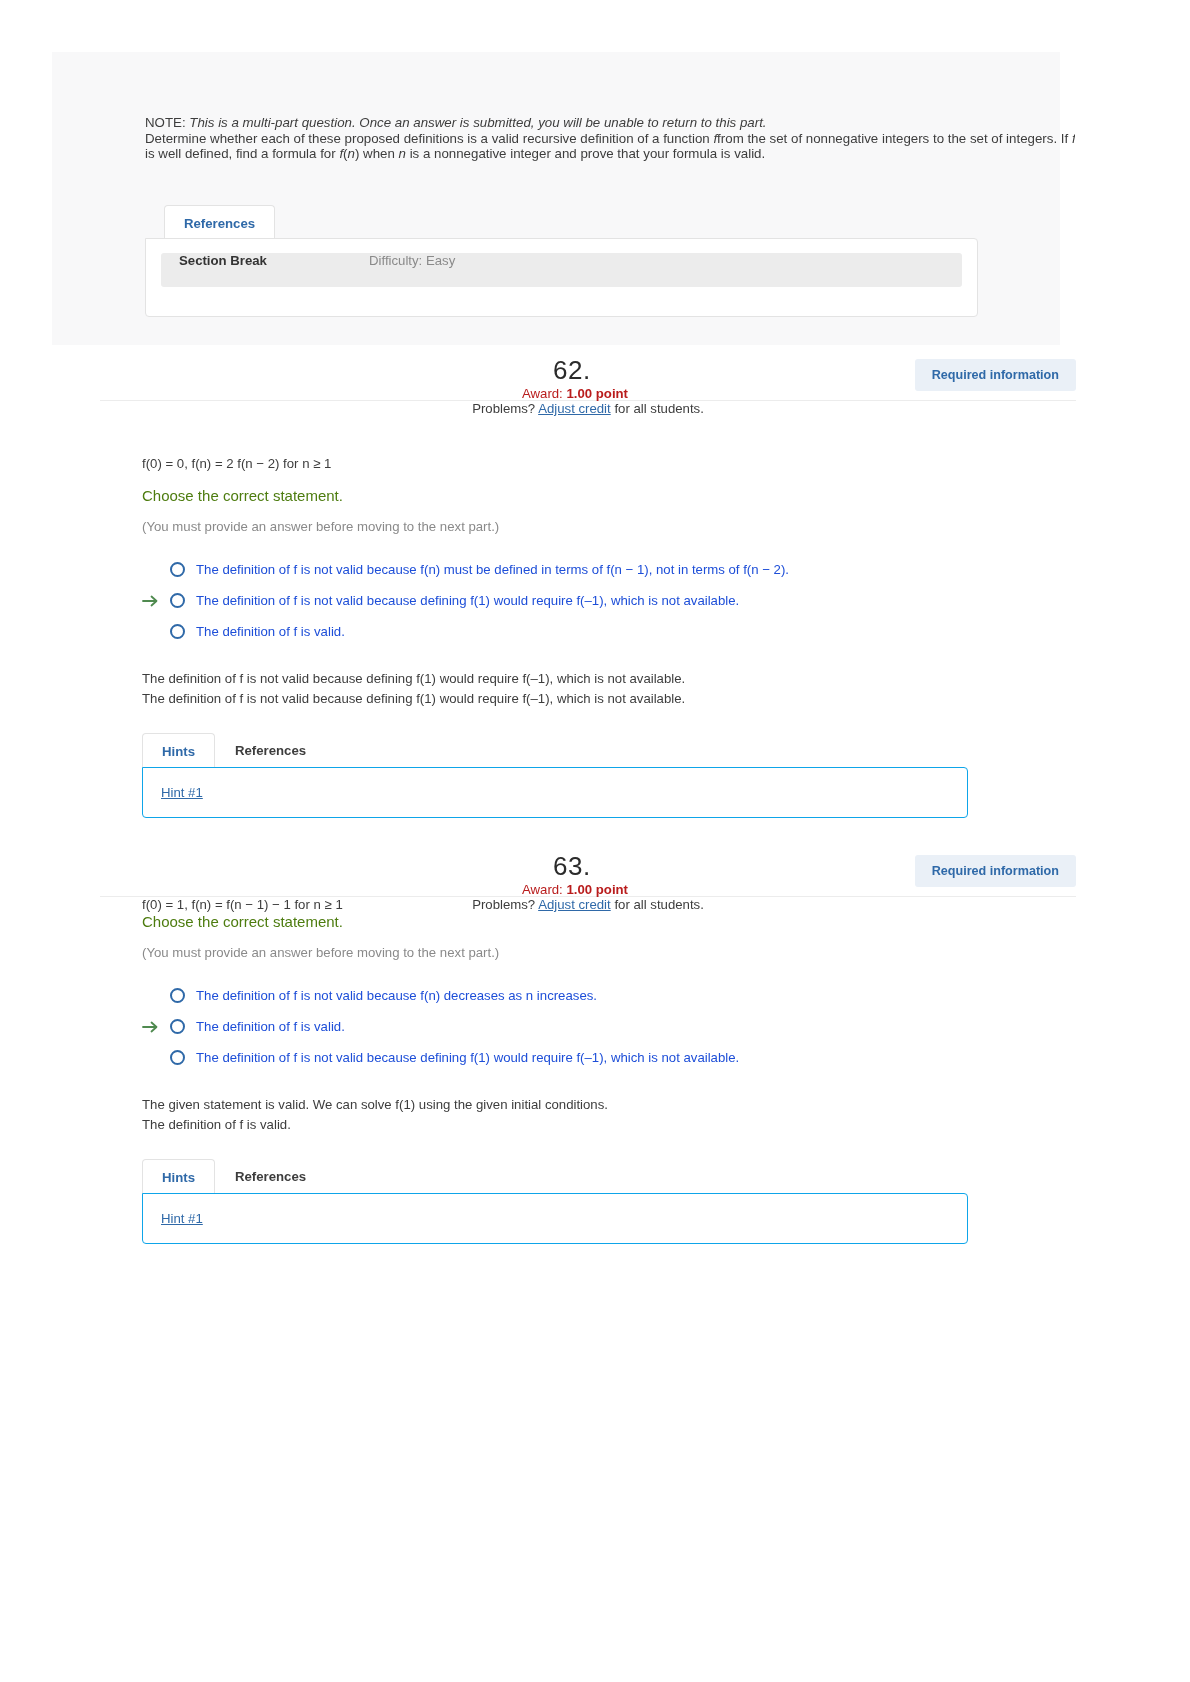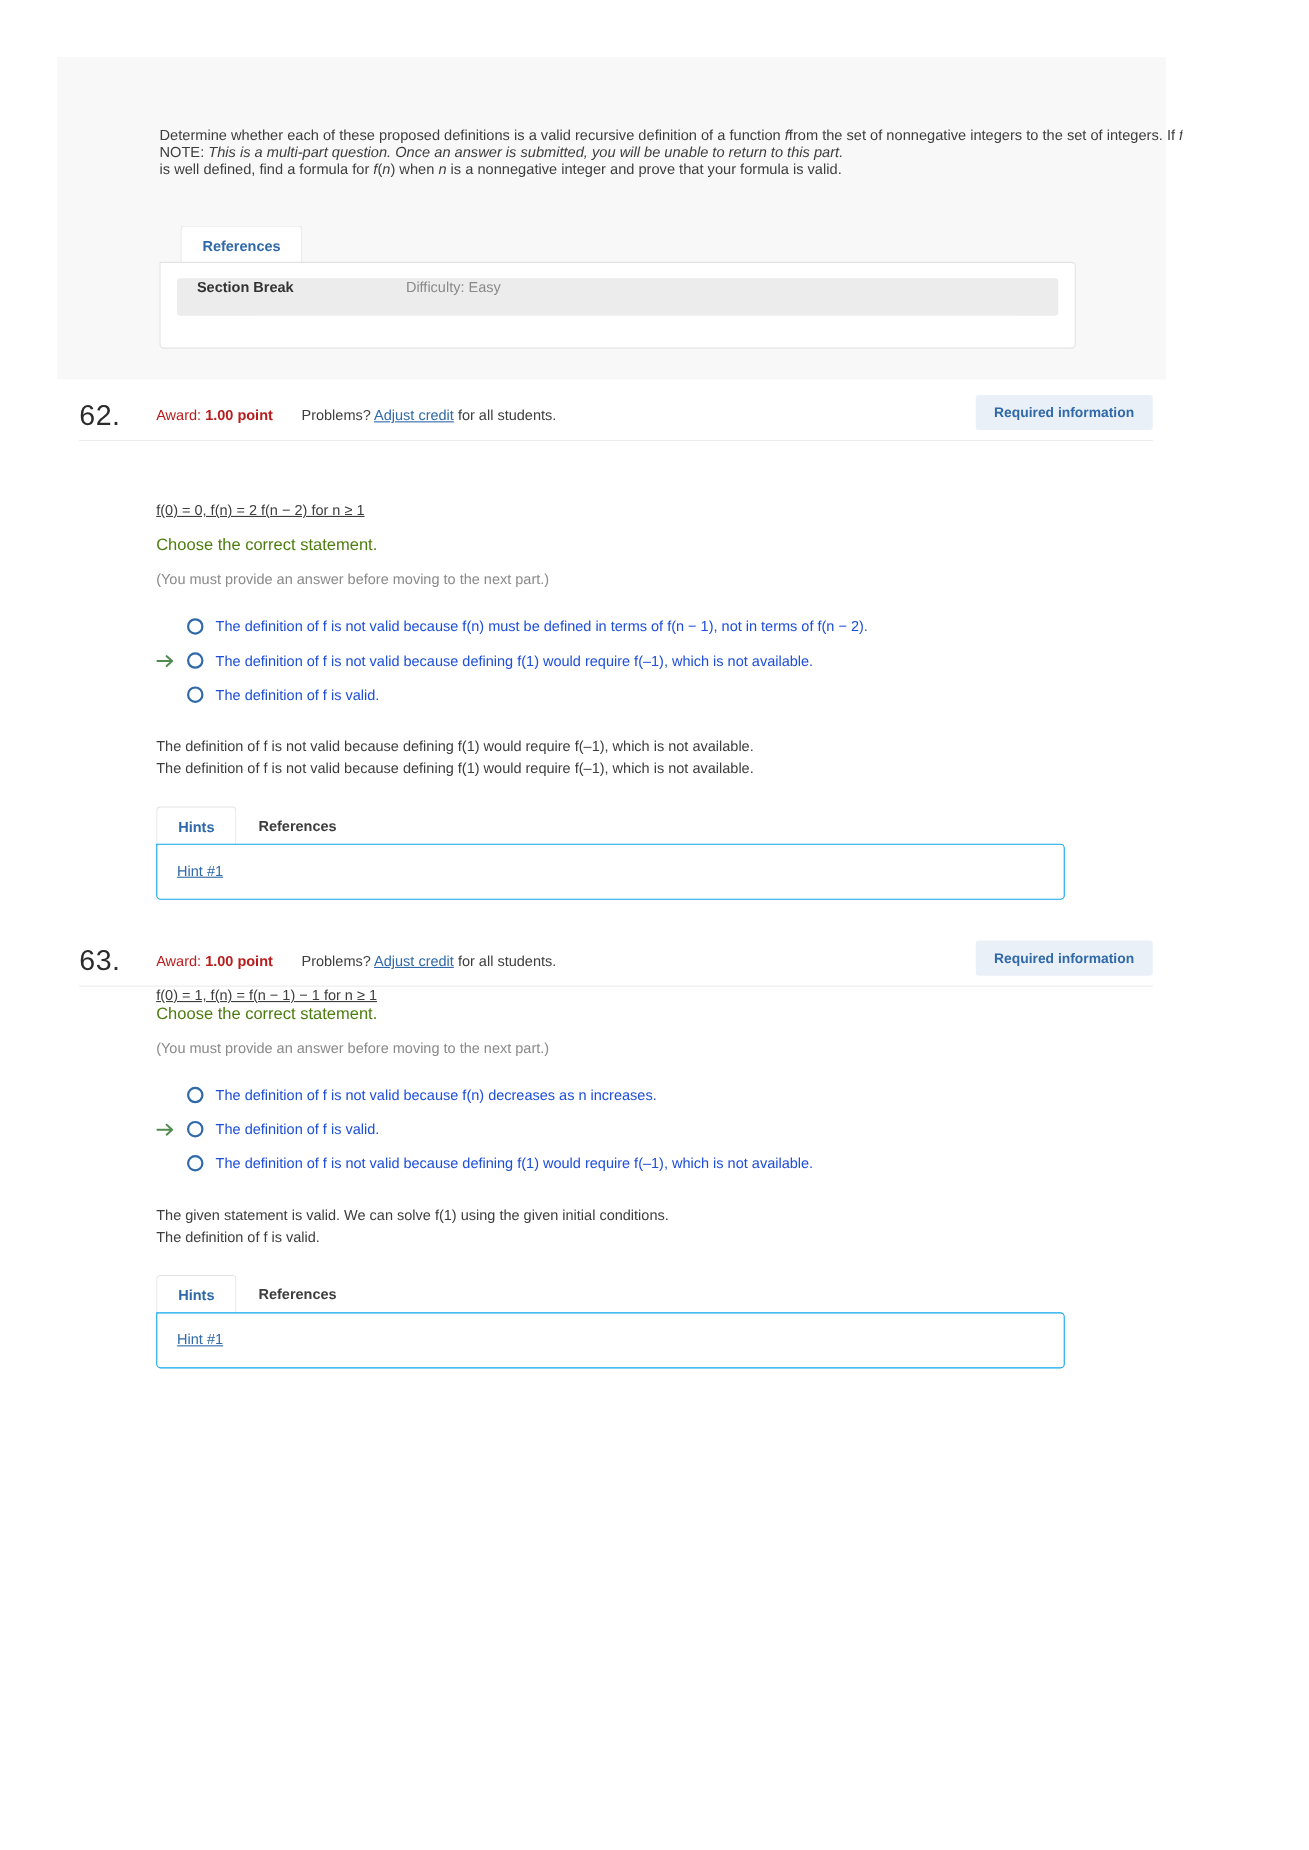--- a/index.html
+++ b/index.html
@@ -88,25 +88,26 @@
   .sb-difficulty {
     font-size: 13.2px;
     color: #8a8a8a;
   }
 
   
   .q-block { position: absolute; left: 0; width: 1190px; }
   .q-header {
     position: relative;
     height: 46px;
-    margin-left: 72px;
+    margin-left: 100px;
     width: 976px;
     border-bottom: 1px solid #ececec;
     display: flex;
     align-items: center;
+    flex-direction: column;
   }
   .q-number {
     font-size: 26px;
     color: #2b2b2b;
     letter-spacing: 0.5px;
     width: 70px;
     font-family: "Liberation Sans", sans-serif;
   }
   .q-award {
     font-size: 13.2px;
@@ -135,21 +136,20 @@
     padding: 9px 17px;
     border-radius: 3px;
     white-space: nowrap;
   }
 
   .q-body { position: relative; margin-left: 142px; width: 900px; }
   .q-formula {
     font-size: 13.2px;
     color: #3d3d3d;
     white-space: nowrap;
-    text-decoration: underline;
   }
   .q-choose {
     font-size: 15px;
     color: #4d7c0f;
     white-space: nowrap;
   }
   .q-mustprovide {
     font-size: 13.2px;
     color: #8a8a8a;
     white-space: nowrap;
@@ -213,25 +213,25 @@
 </style>
 </head>
 <body>
 
 <div class="page">
 
   <div class="stem-panel">
 
     <div class="stem-text">
       <div class="stem-line">
-        <span>Determine whether each of these proposed definitions is a valid recursive definition of a function </span><span class="mvar">f</span><span>from the set of nonnegative integers to the set of integers. If </span><span class="mvar">f</span>
-      </div>
-      <div class="stem-line">
         <span>NOTE:</span>
         <span class="ital">This is a multi-part question. Once an answer is submitted, you will be unable to return to this part.</span>
+      </div>
+      <div class="stem-line">
+        <span>Determine whether each of these proposed definitions is a valid recursive definition of a function </span><span class="mvar">f</span><span>from the set of nonnegative integers to the set of integers. If </span><span class="mvar">f</span>
       </div>
       <div class="stem-line">
         <span>is well defined, find a formula for </span><span class="mvar">f</span><span>(</span><span class="mvar">n</span><span>) when </span><span class="mvar">n</span><span> is a nonnegative integer and prove that your formula is valid.</span>
       </div>
     </div>
 
     <div class="tabs stem-tabs">
       <div class="tab">References</div>
     </div>
 

